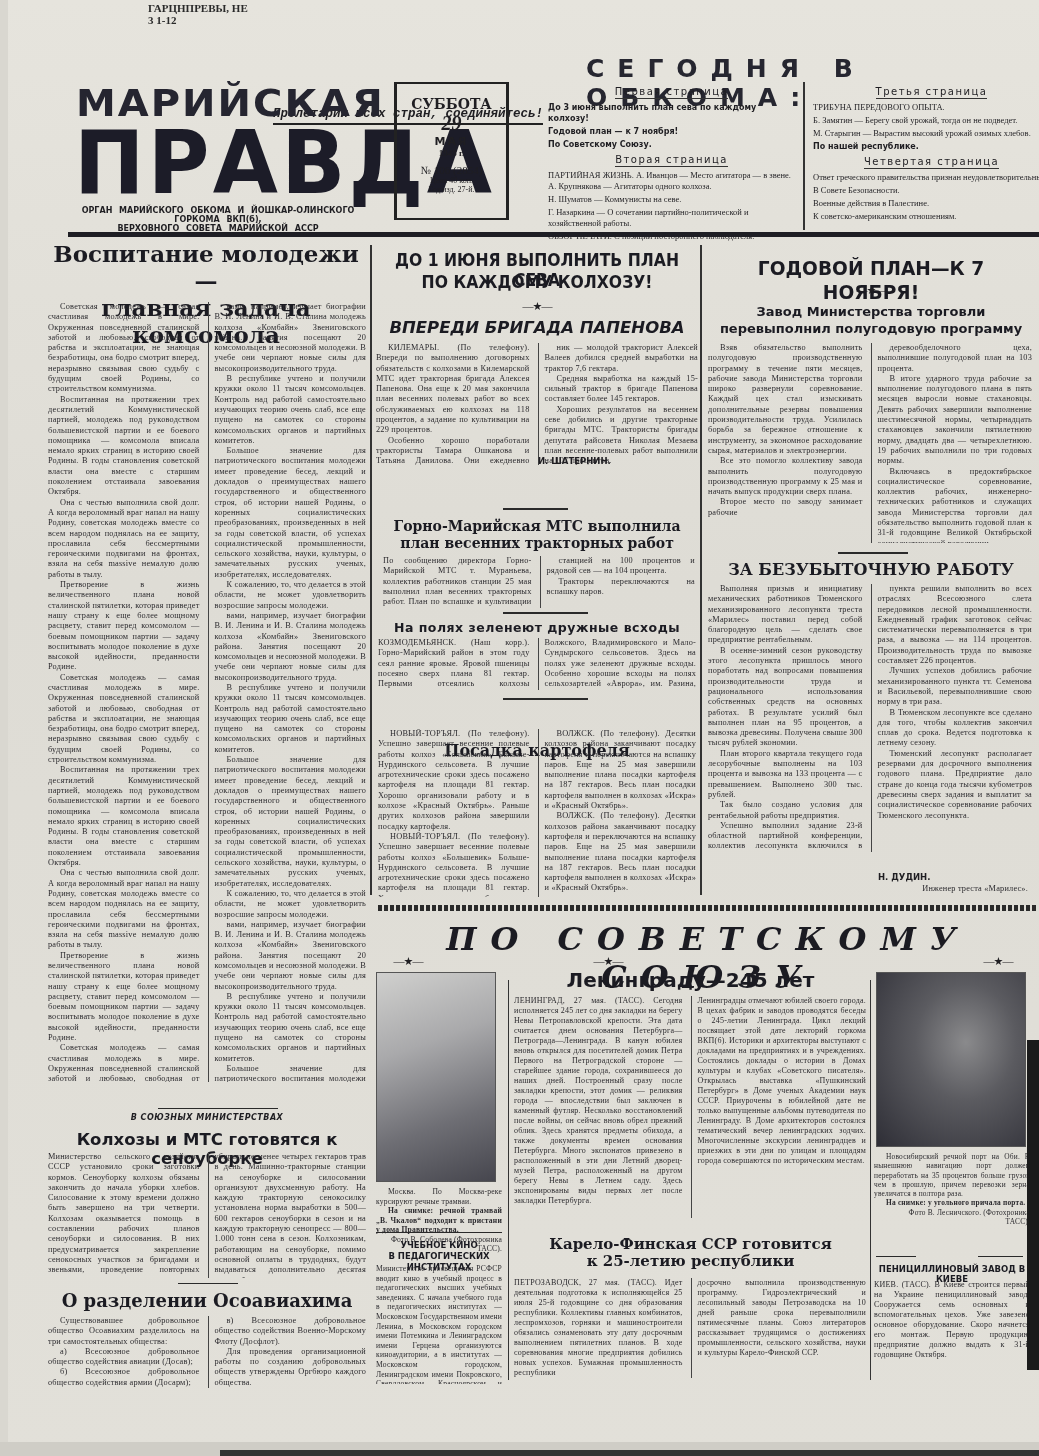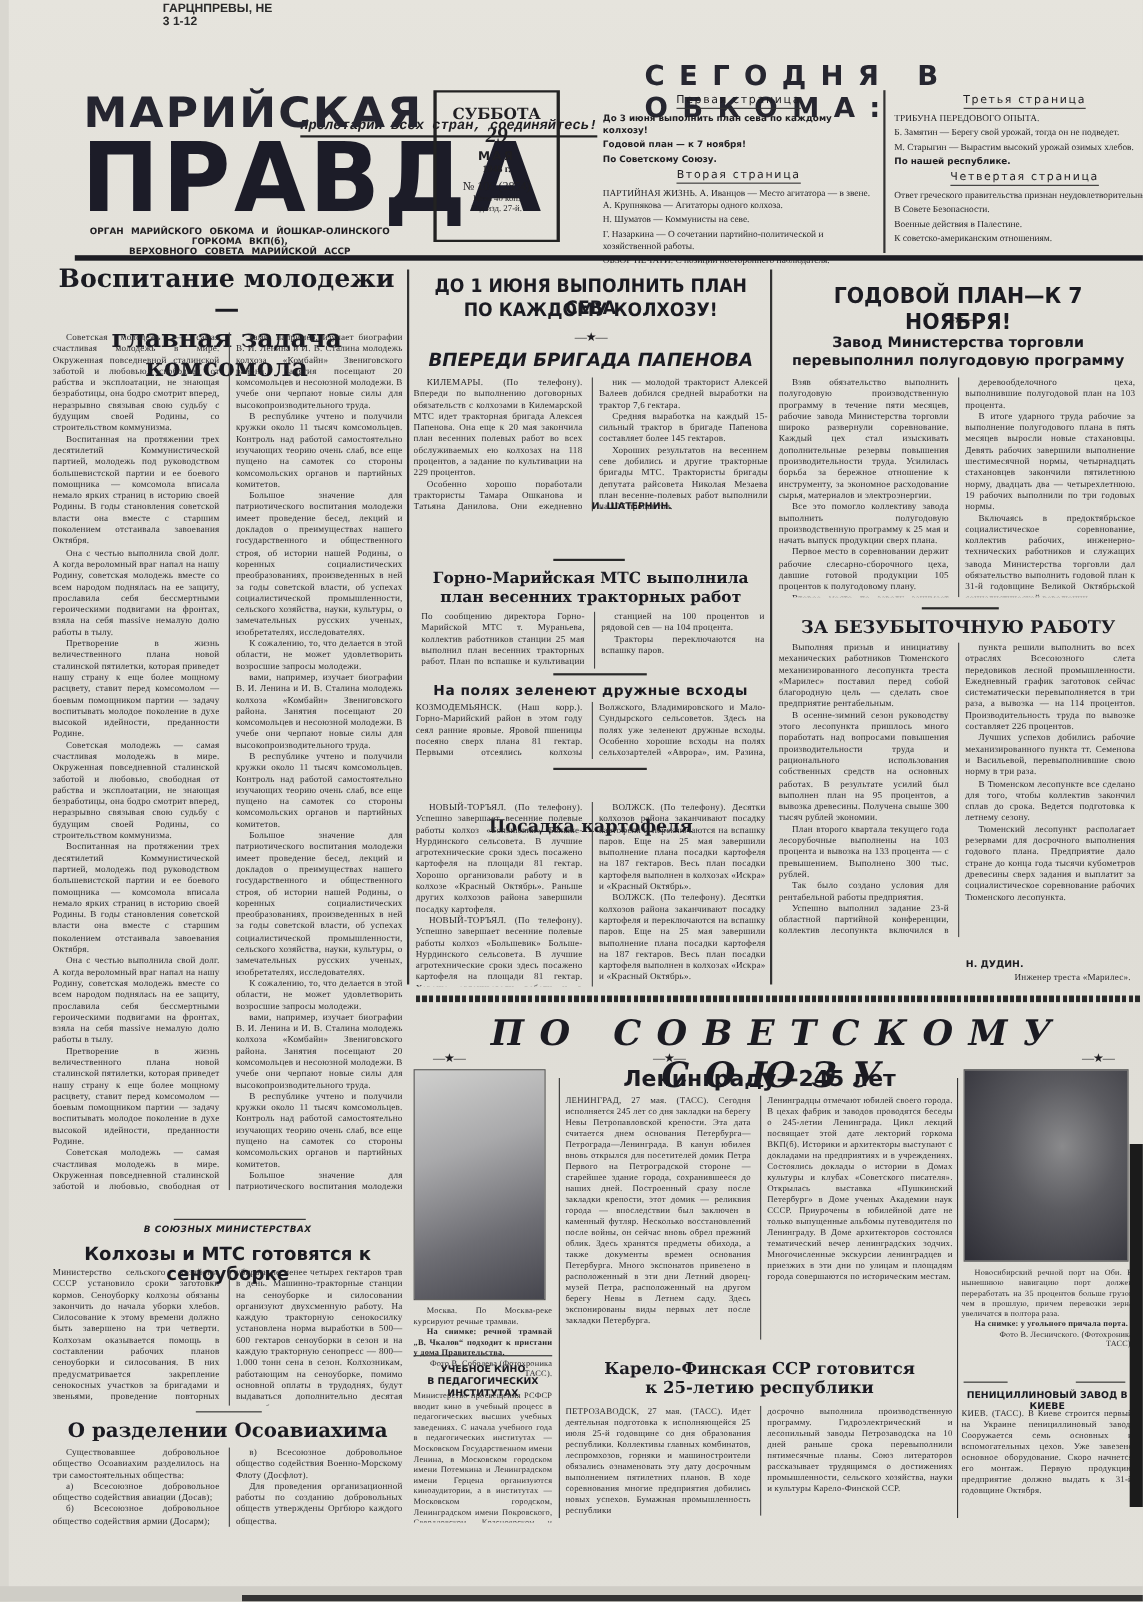--- a/index.html
+++ b/index.html
@@ -10,21 +10,21 @@
       color: #1f1e22;
       position: relative;
     }
     .page {
       position: absolute; left: 8px; top: 0; width: 1031px; height: 1456px;
       background: linear-gradient(180deg, #e6e4dd 0%, #dedcd5 40%, #e2e0d9 100%);
     }
     .rightedge { position:absolute; right:0; top:1040px; width:12px; height:330px; background:#1b1b1b; }
     .bottomedge { position:absolute; left:0; bottom:0; width:1039px; height:14px; background:#cfcdc6; }
     .bottomdark { position:absolute; left:220px; bottom:0; width:819px; height:6px; background:#333; }
-    .stamp { position:absolute; left:140px; top:2px; font-family:Liberation Sans, sans-serif; font-size:11px; font-weight:bold; line-height:12px; color:#2a2a2a; }
+    .stamp { position:absolute; left:140px; top:2px; font-family:Liberation Serif, serif; font-size:11px; font-weight:bold; line-height:12px; color:#2a2a2a; }
     .motto { position:absolute; left:265px; top:60px; font-family:Liberation Mono, monospace; font-style:italic; font-weight:bold; font-size:12.5px; border-bottom:2px solid #222; padding-bottom:2px;margin-top:47px; }
     .title1 { position:absolute; left:68px; top:80px; font-family:"DejaVu Sans", sans-serif; font-weight:bold; font-size:40px; letter-spacing:2px; color:#252530; transform:scaleY(0.95); }
     .title2 { position:absolute; left:66px; top:116px; font-family:"DejaVu Sans", sans-serif; font-weight:900; font-size:78px; letter-spacing:3px; color:#1c1c28; transform:scale(1.08,1.12); transform-origin:left top; line-height:84px; }
     .organ { position:absolute; left:50px; top:206px; width:320px; font-family:"DejaVu Sans", sans-serif; font-weight:bold; font-size:8px; text-align:center; line-height:9px; word-spacing:4px; }
     .datebox { position:absolute; left:386px; top:82px; width:115px; height:138px; border:2px solid #222; border-left-width:3px; border-right-width:3px; text-align:center; padding-top:12px; }
     .datebox .dow { font-family:"DejaVu Serif", serif; font-weight:bold; font-size:14px; }
     .datebox .day { font-style:italic; font-weight:bold; font-size:20px; margin-top:0; }
     .datebox .mon { font-family:"DejaVu Sans", sans-serif; font-weight:bold; font-size:11px; letter-spacing:2px; }
     .datebox .yr { font-size:9px; font-weight:bold; }
     .datebox .num { font-size:11px; margin-top:6px; }
@@ -222,21 +222,20 @@
   </div>
 
   <div class="h-sans" style="position:absolute;left:695px;top:256px;width:336px;font-size:20px;transform:scaleX(0.93);">ГОДОВОЙ ПЛАН—К 7 НОЯБРЯ!</div>
   <div class="star" style="position:absolute;left:695px;top:284px;width:336px;">—★—</div>
   <div class="h-sans" style="position:absolute;left:695px;top:303px;width:336px;font-size:13px;line-height:17px;">Завод Министерства торговли</div>
   <div class="h-sans" style="position:absolute;left:695px;top:320px;width:336px;font-size:13px;line-height:17px;">перевыполнил полугодовую программу</div>
   <div class="twocol txt" style="left:700px;top:343px;width:324px;height:200px;overflow:hidden;">
     <div>
       <p>Взяв обязательство выполнить полугодовую производственную программу в течение пяти месяцев, рабочие завода Министерства торговли широко развернули соревнование. Каждый цех стал изыскивать дополнительные резервы повышения производительности труда. Усилилась борьба за бережное отношение к инструменту, за экономное расходование сырья, материалов и электроэнергии.</p>
       <p>Все это помогло коллективу завода выполнить полугодовую производственную программу к 25 мая и начать выпуск продукции сверх плана.</p>
-      <p>Первое место в соревновании держит рабочие слесарно-сборочного цеха, давшие готовой продукции 105 процентов к полугодовому плану.</p>
       <p>Второе место по заводу занимает рабочие</p>
     </div>
     <div>
       <p>деревообделочного цеха, выполнившие полугодовой план на 103 процента.</p>
       <p>В итоге ударного труда рабочие за выполнение полугодового плана в пять месяцев выросли новые стахановцы. Девять рабочих завершили выполнение шестимесячной нормы, четырнадцать стахановцев закончили пятилетнюю норму, двадцать два — четырехлетнюю. 19 рабочих выполнили по три годовых нормы.</p>
       <p>Включаясь в предоктябрьское социалистическое соревнование, коллектив рабочих, инженерно-технических работников и служащих завода Министерства торговли дал обязательство выполнить годовой план к 31-й годовщине Великой Октябрьской социалистической революции.</p>
     </div>
   </div>
 
   <div class="hrule" style="left:830px;top:552px;width:70px;"></div>

